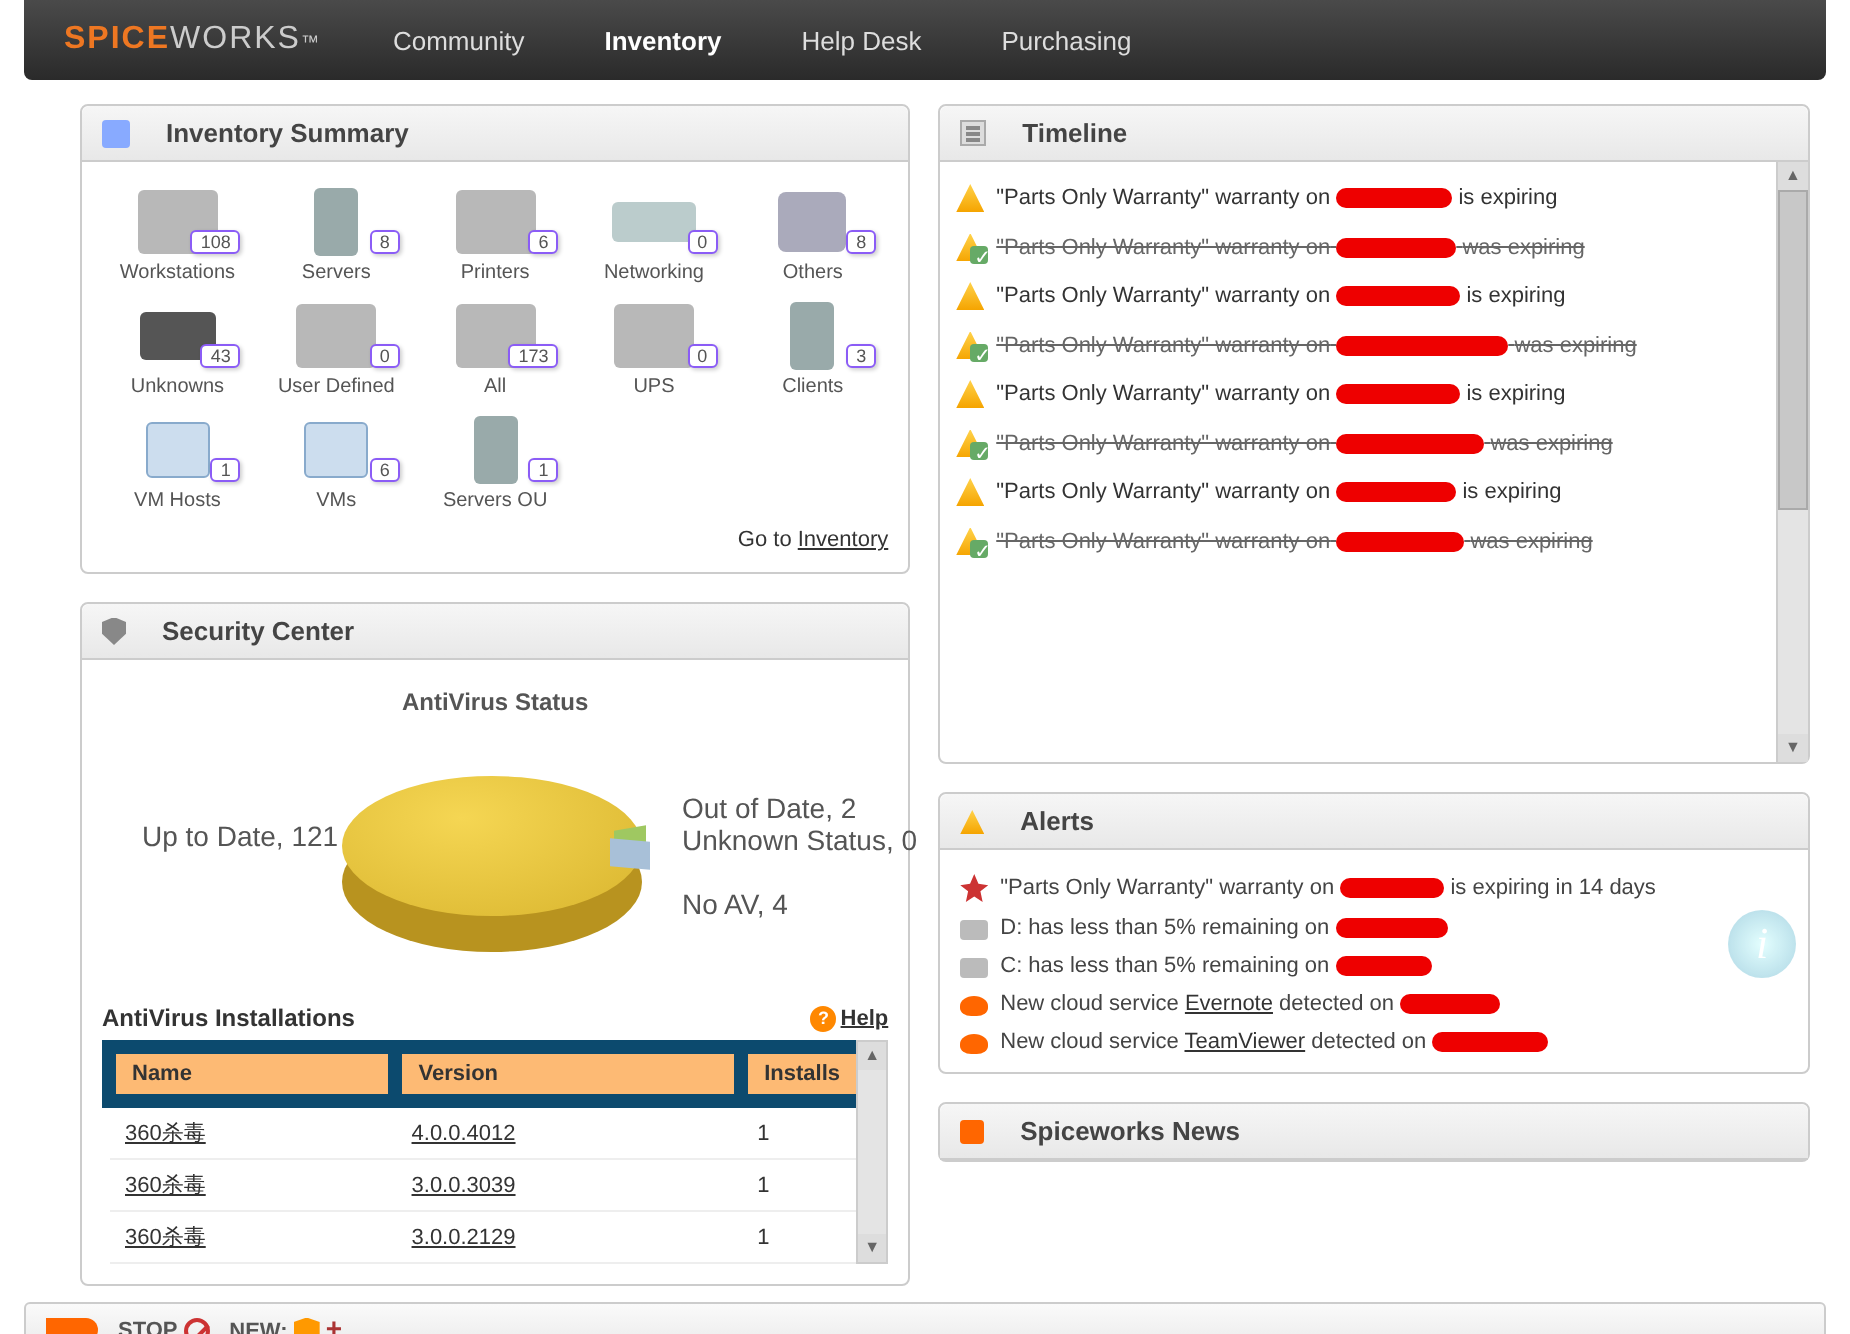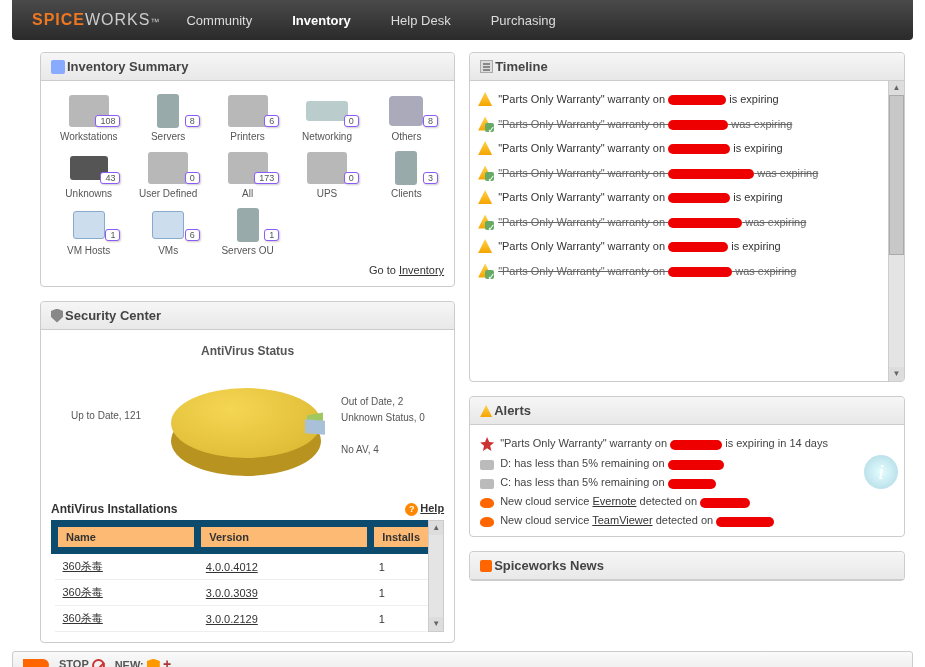--- a/index.html
+++ b/index.html
@@ -3,32 +3,32 @@
 <meta charset="utf-8">
 <style>
   * { box-sizing: border-box; margin: 0; padding: 0; }
   body { font-family: Arial, Helvetica, sans-serif; font-size: 12px; background: #fff; color: #333; width: 925px; }
   
   
   .topnav { height: 40px; background: linear-gradient(#4a4a4a, #2a2a2a); display: flex; align-items: center; padding: 0 20px; border-radius: 0 0 4px 4px; margin: 0 12px; }
   .logo { color: #fff; font-size: 16px; letter-spacing: 1px; }
   .logo .orange { color: #ee7722; font-weight: bold; }
   .logo .gray { color: #ccc; }
-  .navitems { display: flex; margin-left: 20px; gap: 28px; }
+  .navitems { display: flex; margin-left: 30px; gap: 28px; }
   .navitems a { color: #ddd; font-size: 13px; text-decoration: none; padding: 12px 6px; position: relative; }
   .navitems a.active { color: #fff; font-weight: bold; }
   .navitems a.active::after { content: ""; position: absolute; bottom: -8px; left: 50%; margin-left: -8px; border: 8px solid transparent; border-bottom-color: #fff; }
   
   
   .layout { display: flex; gap: 14px; padding: 12px 20px 0 40px; }
   .col { flex: 1; display: flex; flex-direction: column; gap: 14px; }
   .col.right { flex: 1.05; }
   
   .panel { border: 1px solid #ccc; border-radius: 4px; background: #fff; }
-  .panel-head { background: linear-gradient(#f6f6f6, #e8e8e8); border-bottom: 1px solid #ccc; border-radius: 4px 4px 0 0; padding: 6px 10px; font-weight: bold; font-size: 13px; color: #444; display: flex; align-items: center; gap: 2px; }
+  .panel-head { background: linear-gradient(#f6f6f6, #e8e8e8); border-bottom: 1px solid #ccc; border-radius: 4px 4px 0 0; padding: 6px 10px; font-weight: bold; font-size: 13px; color: #444; display: flex; align-items: center; gap: 18px; }
   .panel-body { padding: 10px; }
   
   
   .inv-grid { display: grid; grid-template-columns: repeat(5, 1fr); gap: 6px 4px; }
   .inv-item { text-align: center; font-size: 10px; color: #555; cursor: pointer; position: relative; padding-top: 2px; }
   .inv-iconwrap { height: 36px; display: flex; align-items: center; justify-content: center; position: relative; }
   .inv-iconbox { width: 40px; height: 32px; background: #b8b8b8; border-radius: 3px; display: inline-block; position: relative; }
   .inv-iconbox.server { width: 22px; height: 34px; background: #9aa; }
   .inv-iconbox.net { width: 42px; height: 20px; background: #bcc; }
   .inv-iconbox.phone { width: 34px; height: 30px; background: #aab; border-radius: 4px; }
@@ -40,21 +40,21 @@
   .goto a, .underline { color: #333; text-decoration: underline; }
   
   
   .chart-title { text-align: center; font-weight: bold; color: #555; margin: 4px 0 10px; }
   .chartwrap { position: relative; height: 130px; }
   .pie { position: absolute; left: 120px; top: 10px; width: 150px; height: 90px; }
   .ellipse-bottom { position: absolute; width: 150px; height: 70px; background: #b8931f; border-radius: 50%; top: 28px; }
   .ellipse-top { position: absolute; width: 150px; height: 70px; background: radial-gradient(ellipse at 40% 30%, #f5d653, #d9b52e); border-radius: 50%; top: 10px; }
   .slice-out { position: absolute; right: -2px; top: 36px; width: 16px; height: 16px; background: #9fc861; transform: skewY(-10deg); }
   .slice-noav { position: absolute; right: -4px; top: 42px; width: 20px; height: 14px; background: #a8c0d8; transform: skewY(5deg); }
-  .chart-label { position: absolute; font-size: 10px; color: #555; white-space: nowrap; }
+  .chart-label { position: absolute; font-size: 14px; color: #555; white-space: nowrap; }
   
   .av-head { font-weight: bold; font-size: 12px; padding: 4px 0; display: flex; justify-content: space-between; align-items: center; }
   .help { color: #c60; font-size: 11px; }
   .help .q { background: #f80; color: #fff; border-radius: 50%; width: 13px; height: 13px; display: inline-flex; align-items: center; justify-content: center; font-size: 9px; margin-right: 2px; }
   .av-table-wrap { position: relative; }
   .av-table { width: 100%; border-collapse: collapse; font-size: 11px; }
   .av-table th { background: #fdba74; text-align: left; padding: 4px 8px; font-weight: bold; border: 7px solid #0c4a6e; }
   .av-table td { padding: 5px 8px; border-bottom: 1px solid #eee; }
   .av-table td a { color: #333; text-decoration: underline; }
   .av-scroll { position: absolute; right: 0; top: 0; bottom: 0; width: 16px; background: #e4e4e4; border: 1px solid #ccc; }

